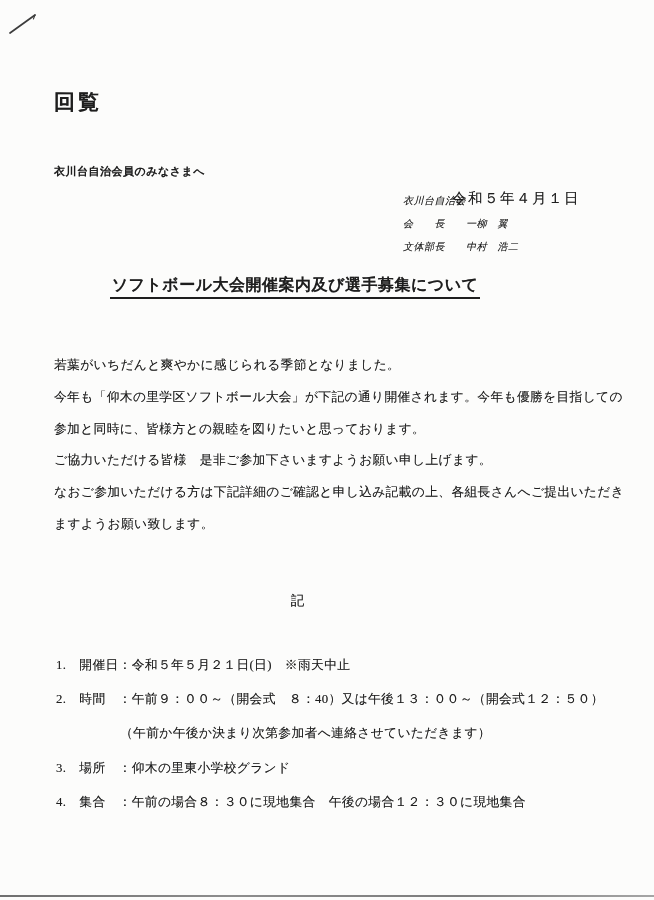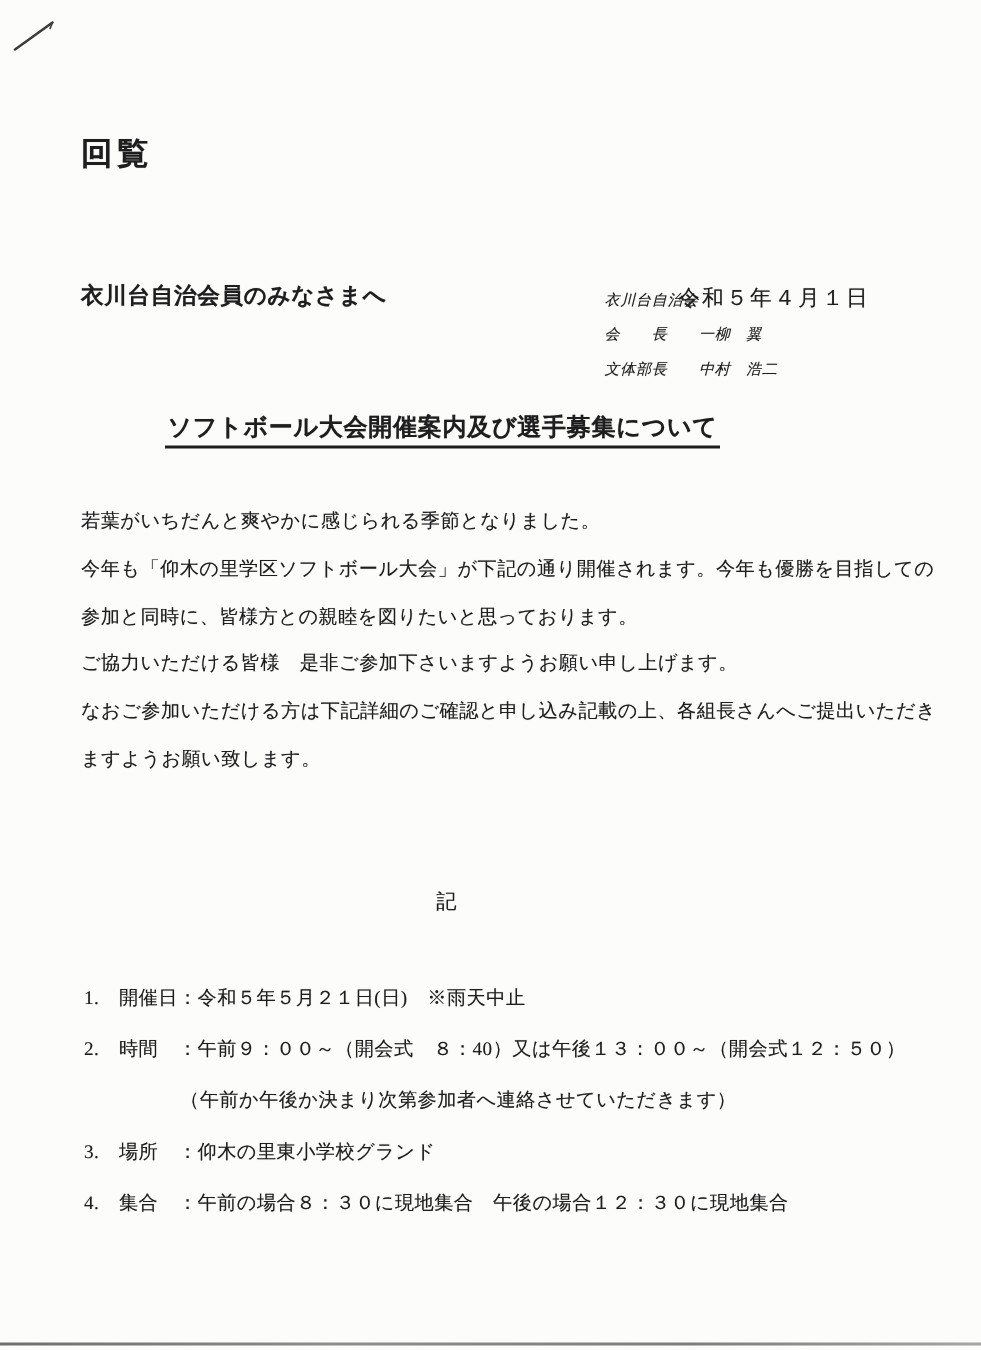--- a/index.html
+++ b/index.html
@@ -33,42 +33,42 @@
 
   .kairan {
     left: 54px; top: 88px;
     font-size: 21px; font-weight: bold; letter-spacing: 3px;
   }
   .date-line {
     left: 452px; top: 142px;
     font-size: 14.5px; letter-spacing: 1.5px; margin-top: 47px;
   }
   .recipient {
-    left: 54px; top: 188px;
-    font-size: 15px; font-weight: bold; letter-spacing: 0.5px;
+    left: 54px; top: 164px;
+    font-size: 11px; font-weight: bold; letter-spacing: 0.5px;
   }
   .sender {
     left: 403px; top: 189px;
     font-size: 10px; line-height: 23px; letter-spacing: 0.5px; font-style: italic;
   }
   .title-row {
     left: 0; top: 275px; width: 100%;
     text-align: center;
     padding-right: 64px;
     box-sizing: border-box;
   }
   .doc-title {
     font-size: 16px; font-weight: bold; letter-spacing: 0.5px;
     border-bottom: 2px solid var(--ink);
     padding: 0 2px 1px 2px;
     display: inline-block;
     text-shadow: 0 0 0.5px rgba(30,30,30,0.45);
   }
   .body-block {
-    left: 54px; top: 332px;
+    left: 54px; top: 350px;
     font-size: 12.8px; line-height: 31.8px; letter-spacing: 0.3px;
   }
   .record-row {
     left: 0; top: 592px; width: 100%;
     text-align: center;
     padding-right: 58px;
     box-sizing: border-box;
     font-size: 13.5px; letter-spacing: 1px;
   }
   .details-block {

